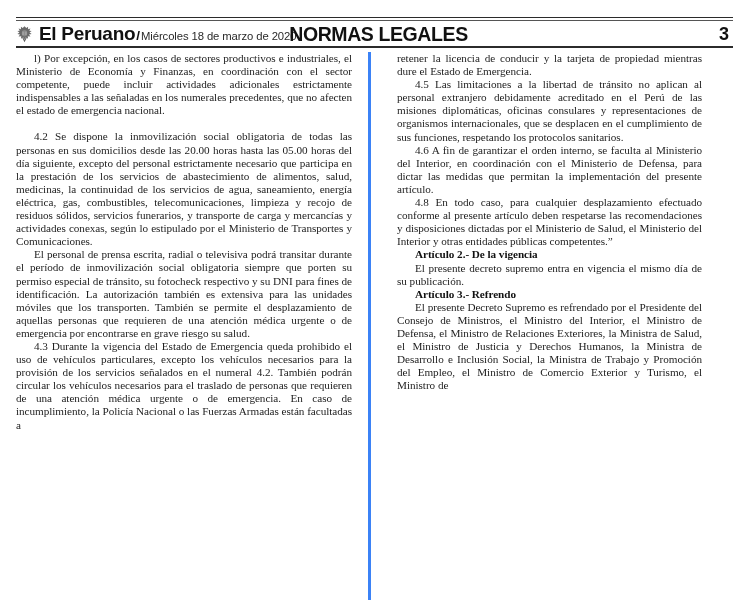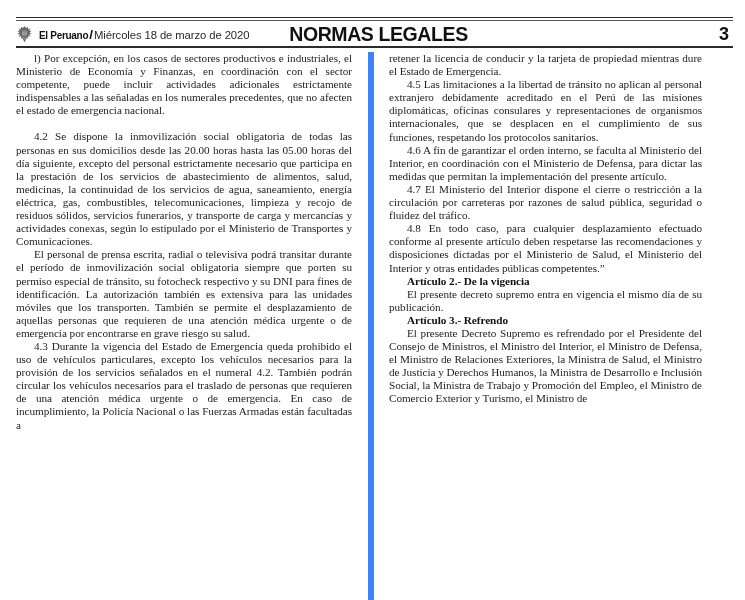--- a/index.html
+++ b/index.html
@@ -58,21 +58,21 @@
   }
 
   #brand-line {
     position: absolute;
     left: 39px;
     top: 26px;
     white-space: nowrap;
     line-height: 16px;
   }
   #brand-name {
-    font-size: 10px;
+    font-size: 19px;
     font-weight: bold;
     letter-spacing: -0.3px;
     color: #111;
   }
   #brand-sep {
     font-size: 13.5px;
     font-weight: bold;
     color: #111;
     margin: 0 1px 0 1px;
   }
@@ -114,23 +114,23 @@
     display: flex;
     font-family: Liberation Serif, serif;
   }
   .column {
     box-sizing: border-box;
     width: 368px;
     padding: 0 16px 0 16px;
     overflow: hidden;
   }
   .column.right {
-    border-left: 6px solid #3b82f6;
+    border-left: 3px solid #3b82f6;
     width: 347px;
-    padding-left: 15px;
+    padding-left: 26px;
     padding-right: 13px;
   }
   p.body-text {
     margin: 0;
     font-size: 11.2px;
     line-height: 13.1px;
     text-align: justify;
     text-justify: inter-word;
     text-indent: 18px;
     color: #1d1d1d;
@@ -195,21 +195,20 @@
     <p class="body-text">l) Por excepción, en los casos de sectores productivos e industriales, el Ministerio de Economía y Finanzas, en coordinación con el sector competente, puede incluir actividades adicionales estrictamente indispensables a las señaladas en los numerales precedentes, que no afecten el estado de emergencia nacional.</p>
     <p class="body-text gap-before">4.2 Se dispone la inmovilización social obligatoria de todas las personas en sus domicilios desde las 20.00 horas hasta las 05.00 horas del día siguiente, excepto del personal estrictamente necesario que participa en la prestación de los servicios de abastecimiento de alimentos, salud, medicinas, la continuidad de los servicios de agua, saneamiento, energía eléctrica, gas, combustibles, telecomunicaciones, limpieza y recojo de residuos sólidos, servicios funerarios, y transporte de carga y mercancías y actividades conexas, según lo estipulado por el Ministerio de Transportes y Comunicaciones.</p>
     <p class="body-text">El personal de prensa escrita, radial o televisiva podrá transitar durante el período de inmovilización social obligatoria siempre que porten su permiso especial de tránsito, su fotocheck respectivo y su DNI para fines de identificación. La autorización también es extensiva para las unidades móviles que los transporten. También se permite el desplazamiento de aquellas personas que requieren de una atención médica urgente o de emergencia por encontrarse en grave riesgo su salud.</p>
     <p class="body-text">4.3 Durante la vigencia del Estado de Emergencia queda prohibido el uso de vehículos particulares, excepto los vehículos necesarios para la provisión de los servicios señalados en el numeral 4.2. También podrán circular los vehículos necesarios para el traslado de personas que requieren de una atención médica urgente o de emergencia. En caso de incumplimiento, la Policía Nacional o las Fuerzas Armadas están facultadas a</p>
   </div>
 
   <div class="column right">
     <p class="body-text no-indent">retener la licencia de conducir y la tarjeta de propiedad mientras dure el Estado de Emergencia.</p>
     <p class="body-text">4.5 Las limitaciones a la libertad de tránsito no aplican al personal extranjero debidamente acreditado en el Perú de las misiones diplomáticas, oficinas consulares y representaciones de organismos internacionales, que se desplacen en el cumplimiento de sus funciones, respetando los protocolos sanitarios.</p>
     <p class="body-text">4.6 A fin de garantizar el orden interno, se faculta al Ministerio del Interior, en coordinación con el Ministerio de Defensa, para dictar las medidas que permitan la implementación del presente artículo.</p>
-    <p class="body-text">4.7 El Ministerio del Interior dispone el cierre o restricción a la circulación por carreteras por razones de salud pública, seguridad o fluidez del tráfico.</p>
     <p class="body-text">4.8 En todo caso, para cualquier desplazamiento efectuado conforme al presente artículo deben respetarse las recomendaciones y disposiciones dictadas por el Ministerio de Salud, el Ministerio del Interior y otras entidades públicas competentes.”</p>
 
     <h3 class="heading gap-before">Artículo 2.- De la vigencia</h3>
     <p class="body-text">El presente decreto supremo entra en vigencia el mismo día de su publicación.</p>
 
     <h3 class="heading gap-before">Artículo 3.- Refrendo</h3>
     <p class="body-text">El presente Decreto Supremo es refrendado por el Presidente del Consejo de Ministros, el Ministro del Interior, el Ministro de Defensa, el Ministro de Relaciones Exteriores, la Ministra de Salud, el Ministro de Justicia y Derechos Humanos, la Ministra de Desarrollo e Inclusión Social, la Ministra de Trabajo y Promoción del Empleo, el Ministro de Comercio Exterior y Turismo, el Ministro de</p>
   </div>
 
 </div>

